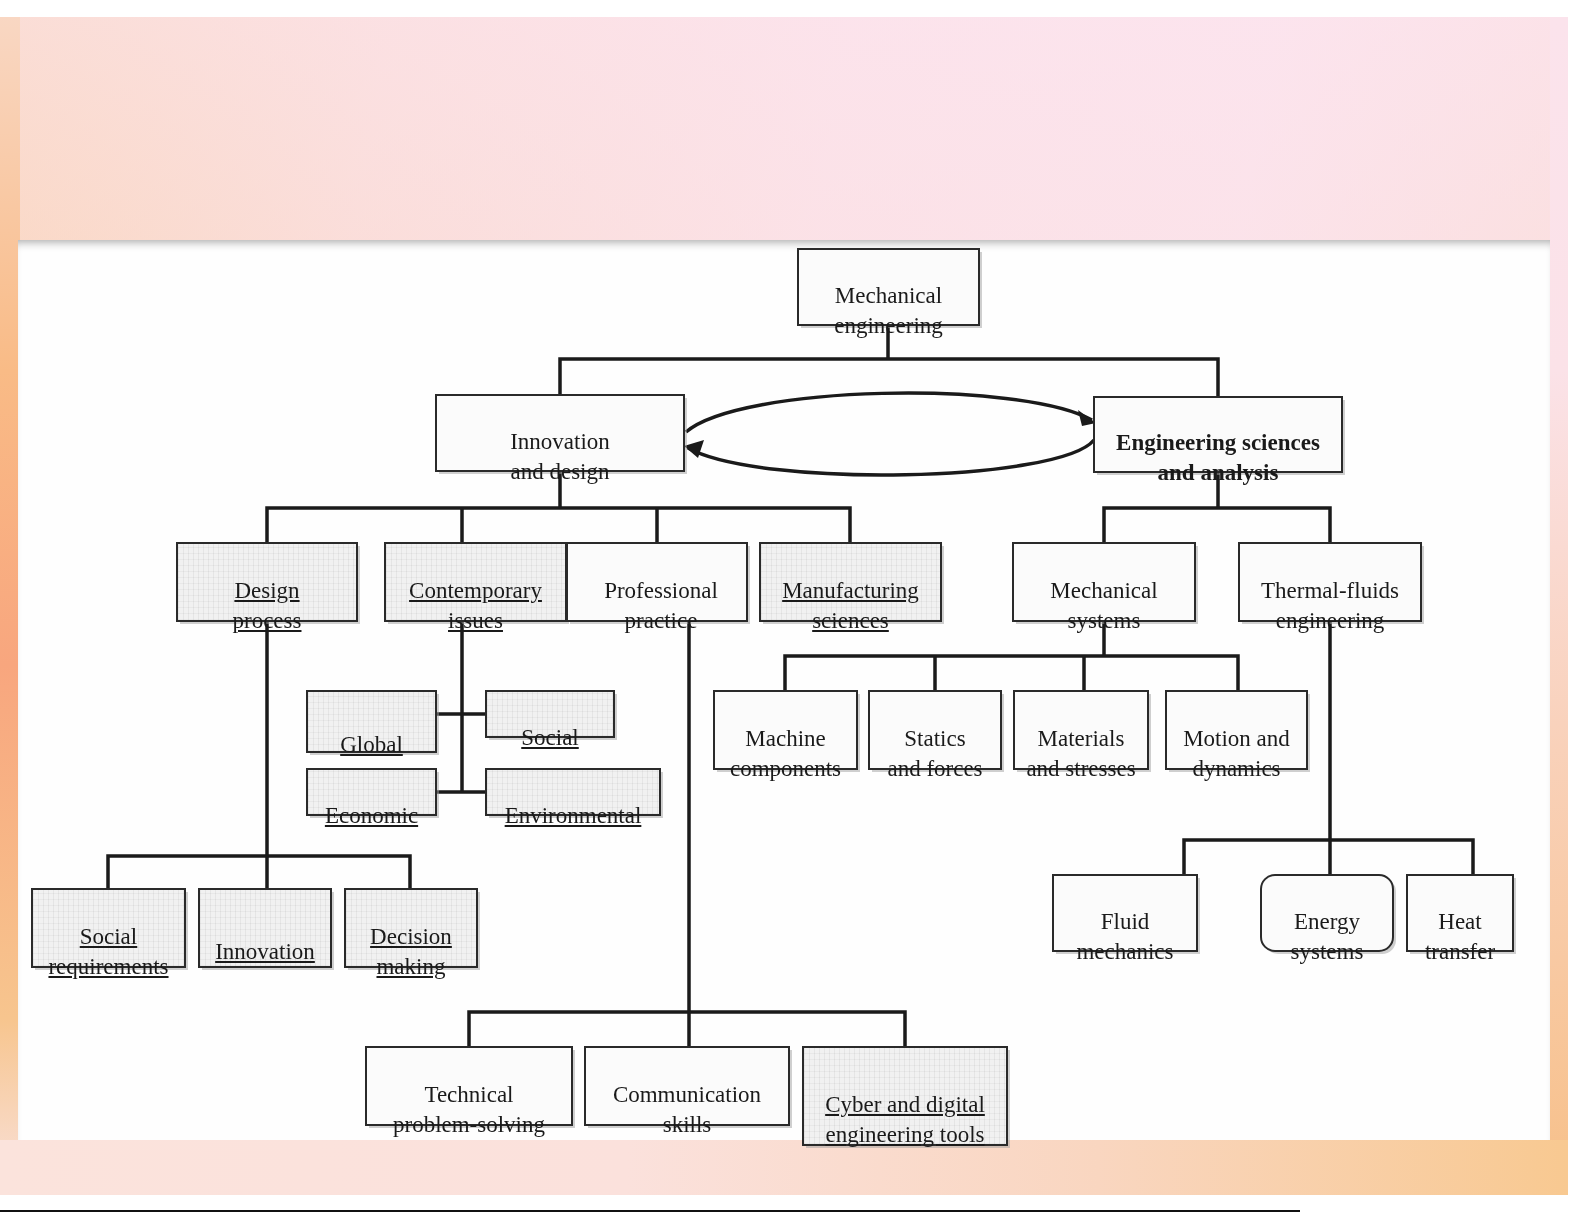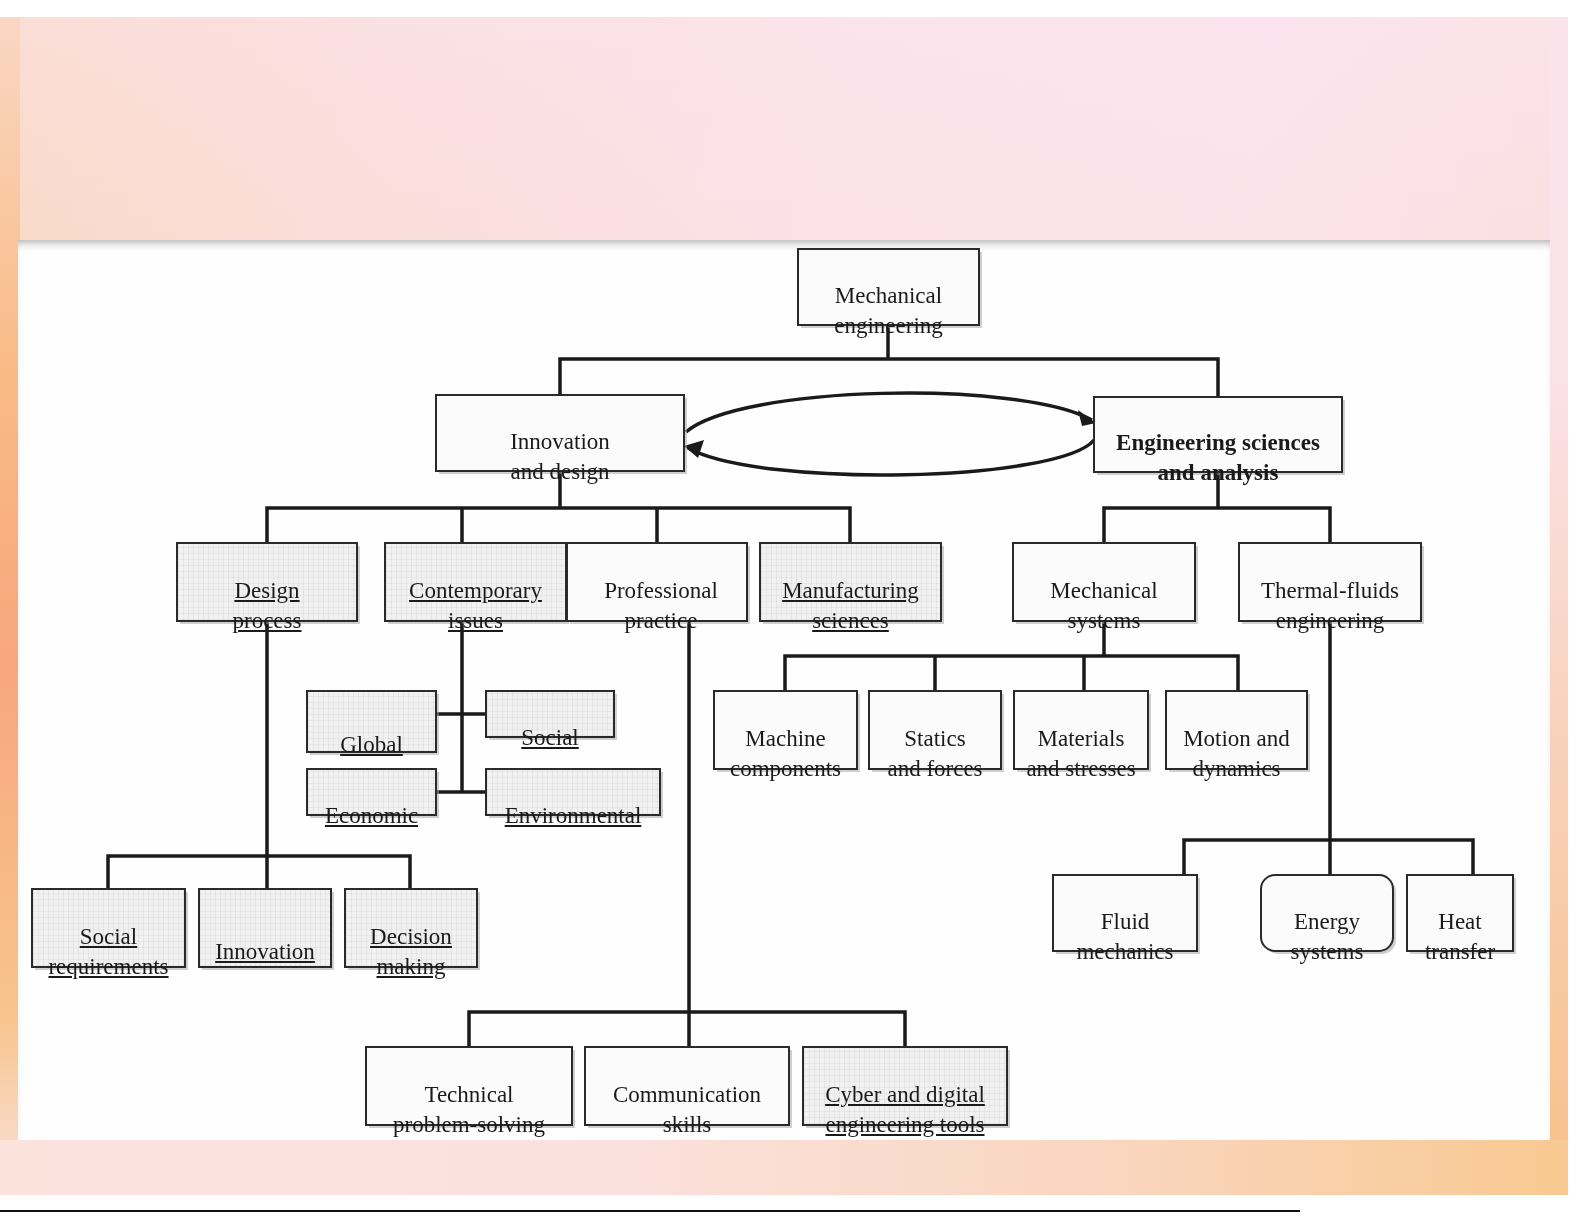--- a/index.html
+++ b/index.html
@@ -148,21 +148,21 @@
 </div>
 
 <div class="node" style="left:365px;top:1046px;width:208px;height:80px;">
   <span>Technical
 problem-solving</span>
 </div>
 <div class="node" style="left:584px;top:1046px;width:206px;height:80px;">
   <span>Communication
 skills</span>
 </div>
-<div class="node speckled" style="left:802px;top:1046px;width:206px;height:80px;">
+<div class="node speckled" style="left:802px;top:1046px;width:206px;height:100px;">
   <span>Cyber and digital
 engineering tools</span>
 </div>
 
 <div class="node" style="left:1012px;top:542px;width:184px;height:80px;">
   <span>Mechanical
 systems</span>
 </div>
 <div class="node" style="left:1238px;top:542px;width:184px;height:80px;">
   <span>Thermal-fluids

